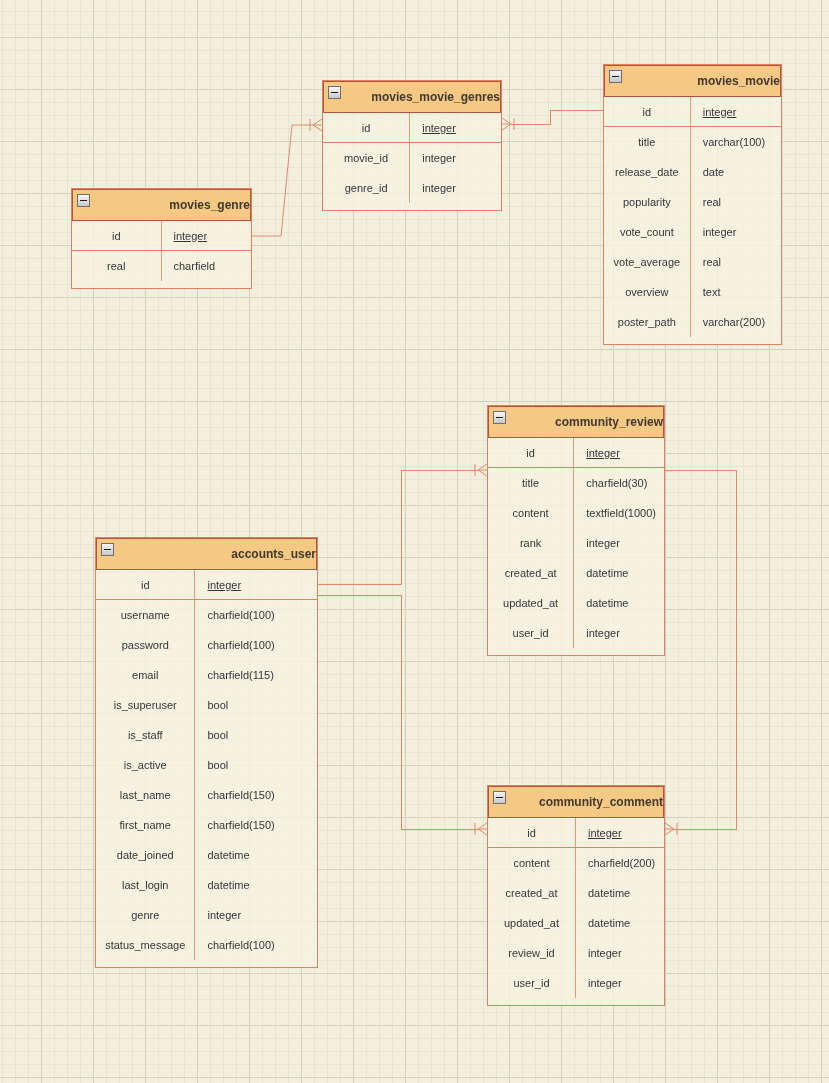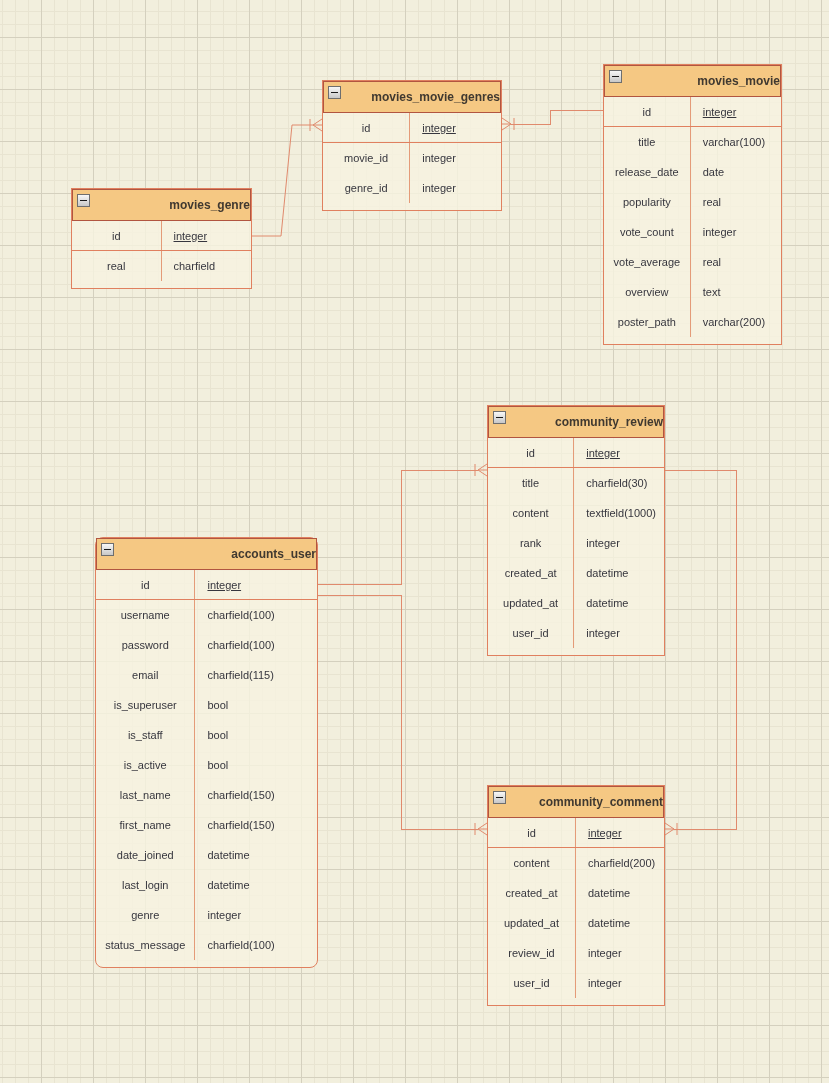--- a/index.html
+++ b/index.html
@@ -193,21 +193,21 @@
           <div class="cell field" style="width: 49%;">updated_at</div>
           <div class="cell type">datetime</div>
         </div>
         <div class="row">
           <div class="cell field" style="width: 49%;">user_id</div>
           <div class="cell type">integer</div>
         </div>
       </div>
       <div class="bottom-pad"></div>
     </div>
-    <div class="entity" style="left: 95px; top: 537px; width: 223px; border-radius: 8px;">
+    <div class="entity" style="left: 95px; top: 537px; width: 223px;">
       <div class="entity-header">
         <span class="collapse-box"></span>
         <span class="entity-title">accounts_user</span>
       </div>
       <div class="rows">
         <div class="row pk">
           <div class="cell field" style="width: 45%;">id</div>
           <div class="cell type">integer</div>
         </div>
         <div class="row">

